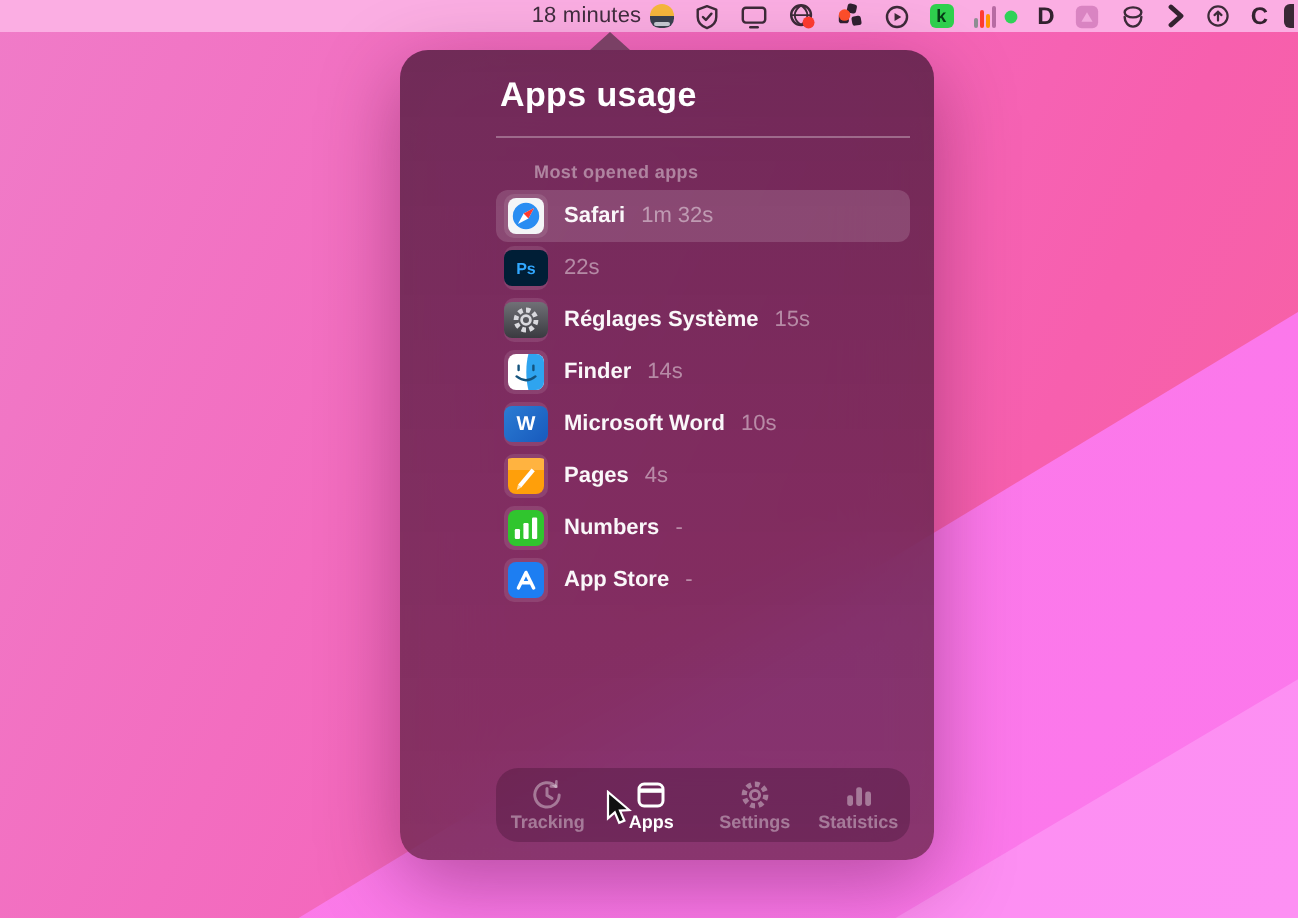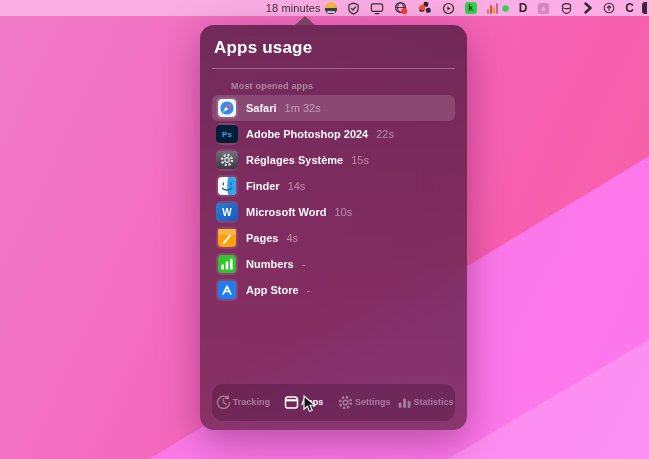--- a/index.html
+++ b/index.html
@@ -25,42 +25,42 @@
   .bars-icon i { display:block; width:2px; border-radius:1px; }
   .edge-partial { width:5px; height:12px; background:#3a2836; border-radius:3px 0 0 3px; margin-left:3px; }
 
   
   .popover { position:absolute; left:200px; top:25px; width:267px; height:405px; border-radius:14px;
     background:linear-gradient(180deg,rgba(86,31,66,.84),rgba(97,33,70,.80) 55%,rgba(104,36,72,.78));
     backdrop-filter:blur(22px) saturate(1.3); -webkit-backdrop-filter:blur(22px) saturate(1.3);
     box-shadow:0 12px 40px rgba(70,0,45,.38); color:#fff; }
   .popover::before { content:""; position:absolute; top:-9px; left:95px; border-left:10px solid transparent; border-right:10px solid transparent; border-bottom:9px solid rgba(116,62,97,.95); }
 
-  .pop-inner { position:absolute; inset:0; padding:13px 12px 9px; display:flex; flex-direction:column; }
+  .pop-inner { position:absolute; inset:0; padding:13px 12px 9px; display:flex; flex-direction:column;margin-left:36px; }
   .pop-title { font-size:17px; font-weight:700; letter-spacing:.2px; padding-left:2px; }
   .pop-divider { height:1px; background:rgba(255,255,255,.3); margin:10px 0 0; }
   .section-label { font-size:9px; font-weight:600; color:rgba(255,255,255,.42); margin:12px 0 4px 2px; letter-spacing:.2px;padding-left:17px; }
 
   .app-list { display:flex; flex-direction:column; }
   .app-row { display:flex; align-items:center; gap:8px; height:26px; padding:0 4px; border-radius:6px; cursor:default; }
   .app-row.selected { background:rgba(255,255,255,.14); }
   .app-icon-wrap { width:22px; height:22px; border-radius:5px; background:rgba(255,255,255,.10); display:flex; align-items:center; justify-content:center; flex:0 0 auto; }
   .app-icon { width:34px; height:18px; border-radius:4px; display:flex; align-items:center; justify-content:center; overflow:hidden; }
   .app-icon svg { display:block; width:18px; height:18px; }
   .ps-icon { background:#001e36; color:#31a8ff; font-size:8px; font-weight:700; }
   .gear-dark { background:linear-gradient(180deg,#707076,#3a3a40); }
   .word-icon { background:linear-gradient(135deg,#2b7cd3,#185abd); color:#fff; font-size:10px; font-weight:700; }
   .app-name { font-size:11px; font-weight:600; color:rgba(255,255,255,.96); white-space:nowrap; }
   .app-duration { font-size:11px; color:rgba(255,255,255,.45); white-space:nowrap; }
 
   .pop-spacer { flex:1; }
 
   
   .tabbar { height:37px; border-radius:11px; background:rgba(25,0,18,.22); display:flex; align-items:stretch; }
-  .tab { flex:1; display:flex; flex-direction:row; align-items:center; justify-content:center; gap:1px; color:rgba(255,255,255,.38); cursor:default; }
+  .tab { flex:1; display:flex; flex-direction:column; align-items:center; justify-content:center; gap:1px; color:rgba(255,255,255,.38); cursor:default; }
   .tab.active { color:#fff; }
   .tab svg { display:block; }
   .tab-label { font-size:9px; font-weight:600; line-height:1; }
 
   
   .cursor { position:absolute; left:303px; top:395px; width:14px; height:18px; pointer-events:none; z-index:50; }
 </style>
 </head>
 <body>
 
@@ -187,21 +187,20 @@
               </svg>
             </span>
           </span>
           <span class="app-name">Safari</span>
           <span class="app-duration">1m 32s</span>
         </div>
         <div class="app-row">
           <span class="app-icon-wrap">
             <span class="app-icon ps-icon">Ps</span>
           </span>
-          <span class="app-name">Adobe Photoshop 2024</span>
           <span class="app-duration">22s</span>
         </div>
         <div class="app-row">
           <span class="app-icon-wrap">
             <span class="app-icon gear-dark">
               <svg viewBox="0 0 18 18" fill="none" stroke="#d9d9de">
                 <circle cx="9" cy="9" r="5" stroke-width="2.4" stroke-dasharray="2.2 1.7"></circle>
                 <circle cx="9" cy="9" r="2.2" stroke-width="1.4"></circle>
               </svg>
             </span>

